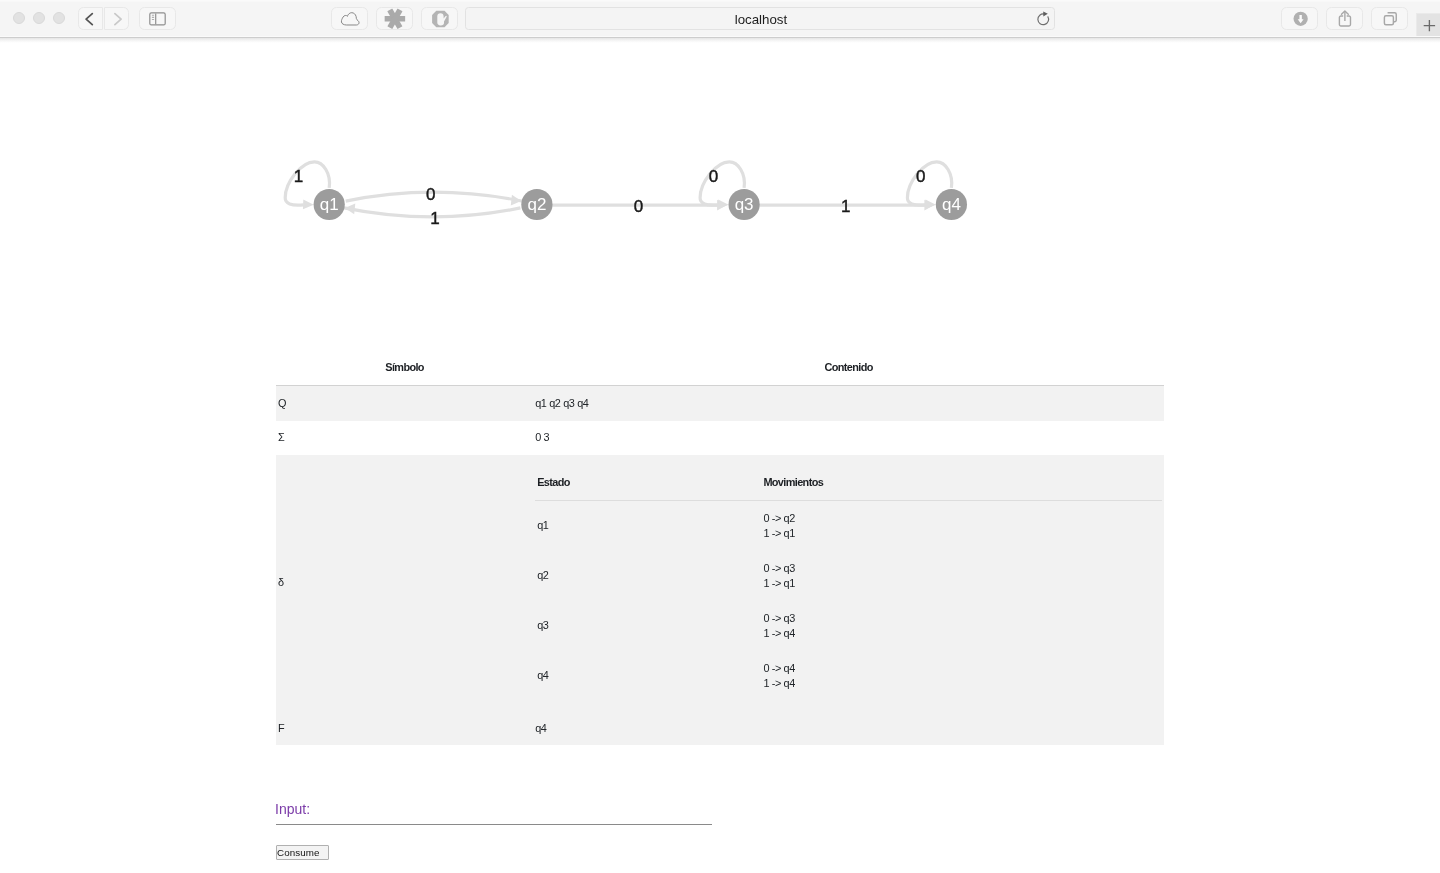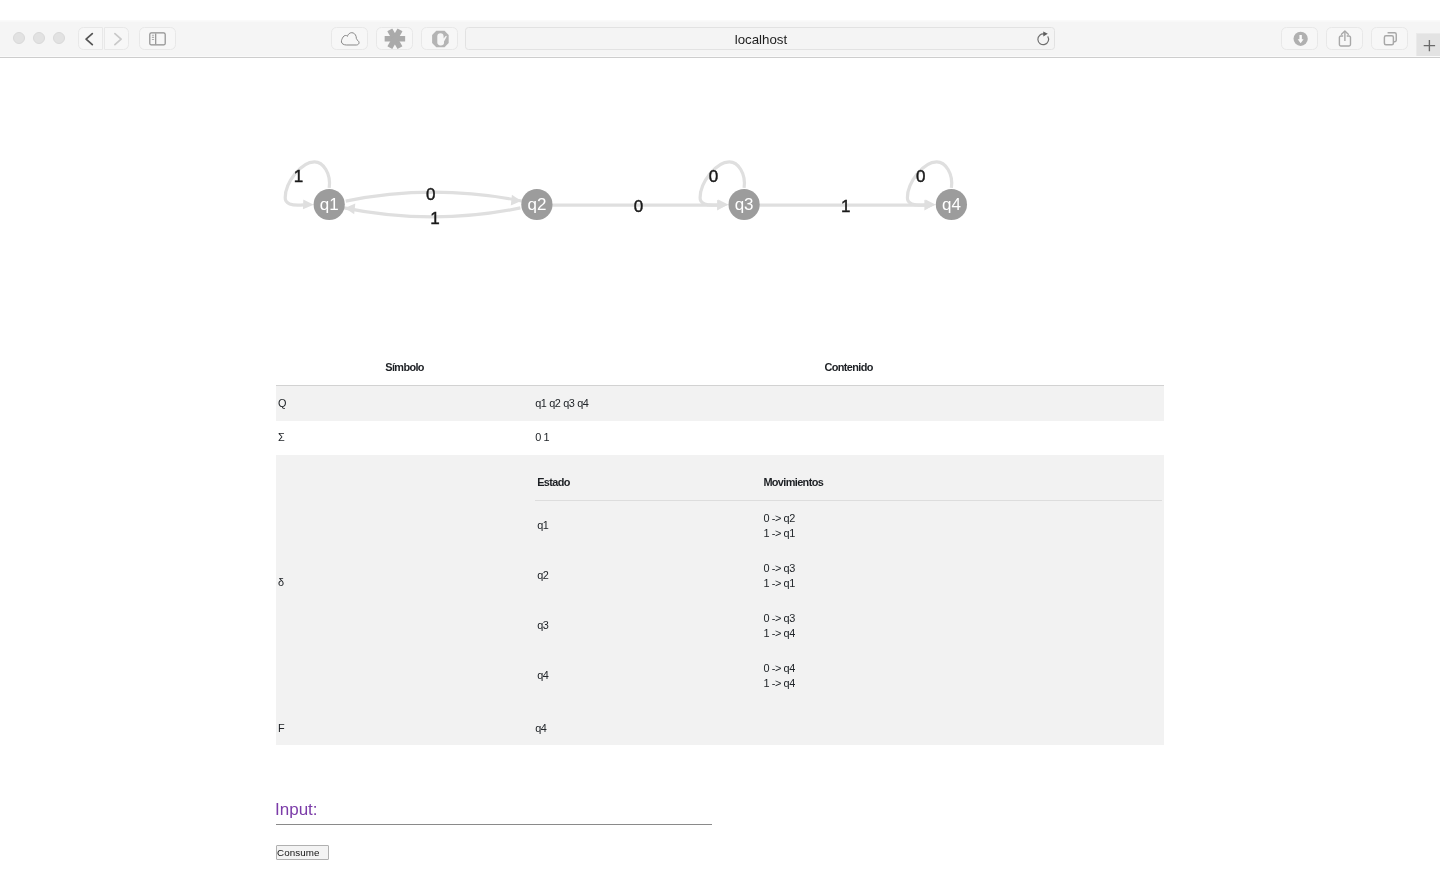--- a/index.html
+++ b/index.html
@@ -3,21 +3,21 @@
 <meta charset="utf-8">
 <title>localhost</title>
 <style>
   * { box-sizing: border-box; }
   html, body { margin:0; padding:0; }
   body { width:1440px; height:873px; overflow:hidden; background:#ffffff;
          font-family:"Liberation Sans", sans-serif; -webkit-font-smoothing:antialiased; }
 
   
   #chrome { position:absolute; left:0; top:0; width:1440px; height:38px; z-index:3;
-            background:#f5f5f5;margin-top:20px; }
+            background:#f5f5f5; }
   #chrome::after { content:""; position:absolute; left:0; bottom:0; width:100%;
             height:2px; background:linear-gradient(to bottom,#fafafa 0%,#fafafa 45%,#cdcdcd 50%,#cdcdcd 100%); }
   #chrome-shadow { position:absolute; left:0; top:38px; width:1440px; height:5px;
             background:linear-gradient(to bottom,#e6e6e6 0%,#f3f3f3 45%,#fcfcfc 80%,#ffffff 100%); }
   #chrome-hl { position:absolute; left:0; top:0; width:100%; height:1.5px;
             background:linear-gradient(to bottom,#fbfbfb,#f7f7f7); }
 
   .tl { position:absolute; top:11.8px; width:12.4px; height:12.4px; border-radius:50%;
         background:#e2e2e2; border:0.9px solid #d9d9d9; }
   #tl1 { left:12.7px; } #tl2 { left:32.9px; } #tl3 { left:52.9px; }
@@ -65,21 +65,21 @@
       text-align:left; padding:9.7px 2px; border-bottom:1.2px solid #dddddd;
       vertical-align:bottom; line-height:15px; letter-spacing:-0.62px; }
   table.sub > tbody > tr > td { font-size:10.9px; color:#212529; padding:10px 2px;
       vertical-align:middle; line-height:15px; letter-spacing:-0.38px; }
   table.main > tbody > tr.rowdelta > td { padding-top:10.3px; padding-bottom:10.3px; }
   th.sub-estado { width:226.2px; }
   sub { font-size:8.8px; line-height:0; position:relative; bottom:-1.5px; letter-spacing:0; margin-left:-0.2px; }
 
   
   #form { position:absolute; left:276px; top:760px; }
-  #input-label { position:absolute; left:-1px; top:5.8px; font-size:17px; color:#7b3ba8;
+  #input-label { position:absolute; left:-1px; top:5.8px; font-size:14px; color:#7b3ba8;
                  line-height:11px; }
   #txt { position:absolute; left:0.2px; top:15.1px; width:435.7px; height:12px; border:0;
          border-bottom:1px solid #8a8a8a; background:transparent; font-size:11px;
          outline:none; padding:0; }
   #consume { position:absolute; left:0.1px; top:47px; width:52.7px; height:14.7px;
              background:#f3f3f3; border:1px solid #b0b0b0; font-size:9.8px; color:#101010;
              padding:0; border-radius:1px; line-height:13px; text-align:left;
              letter-spacing:0.06px;
              font-family:"Liberation Sans", sans-serif; }
 </style>
@@ -230,21 +230,21 @@
         <th>Contenido</th>
       </tr>
     </thead>
     <tbody>
       <tr class="odd">
         <td class="cell-sym">Q</td>
         <td>q1 q2 q3 q4</td>
       </tr>
       <tr>
         <td class="cell-sym">Σ</td>
-        <td>0 1</td>
+        <td>0 3</td>
       </tr>
       <tr class="odd rowdelta">
         <td class="cell-sym">δ</td>
         <td>
           <table class="sub">
             <thead>
               <tr>
                 <th class="sub-estado">Estado</th>
                 <th>Movimientos</th>
               </tr>

